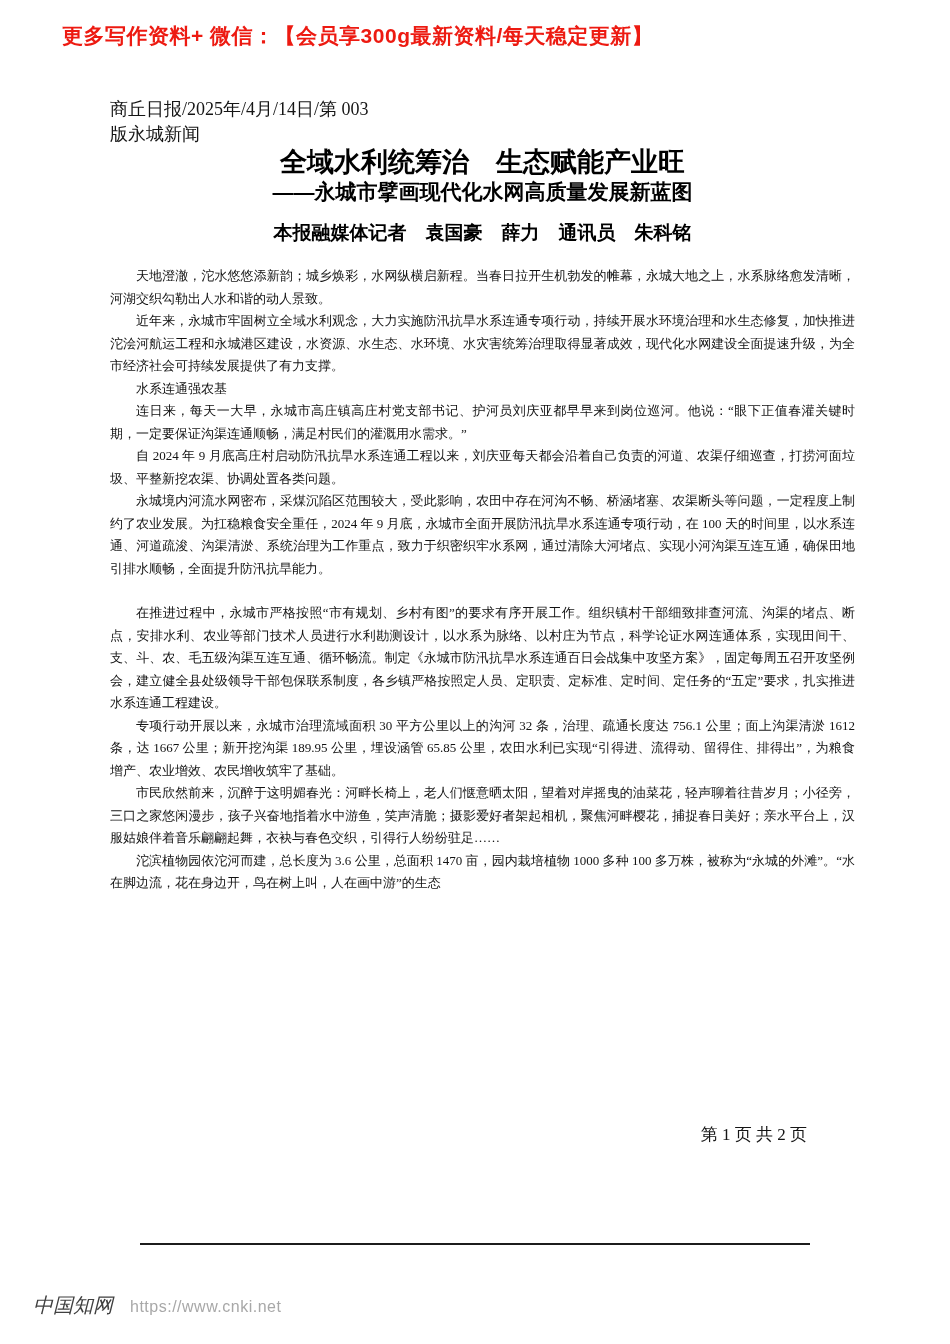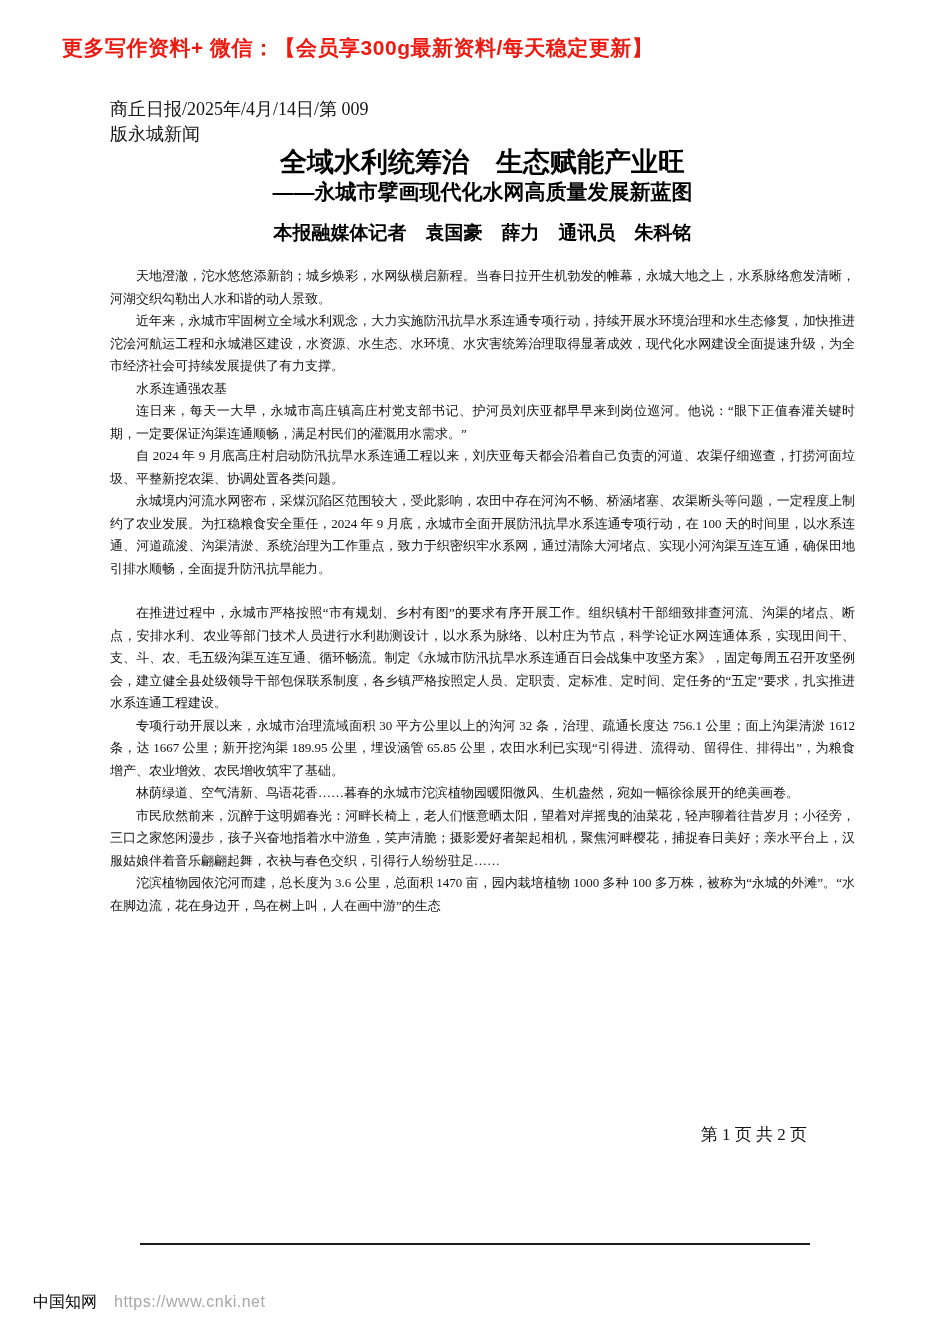--- a/index.html
+++ b/index.html
@@ -5,21 +5,21 @@
   html,body{margin:0;padding:0;}
   body{
     width:950px;height:1344px;
     background:#ffffff;
     position:relative;
     font-family:"Liberation Serif",serif;
     color:#111;
     overflow:hidden;
   }
   .promo-banner{
-    position:absolute;left:62px;top:34px;
+    position:absolute;left:62px;top:22px;
     font-family:"Liberation Sans",sans-serif;
     font-weight:bold;font-size:21px;letter-spacing:0.5px;
     color:#ed1a11;white-space:nowrap;
   }
   .doc{
     position:absolute;left:110px;top:97px;width:745px;
   }
   .source-info{font-size:18px;line-height:25px;color:#151515;}
   .article-title{
     text-align:center;font-weight:bold;color:#000;
@@ -48,47 +48,46 @@
   }
   .divider{
     position:absolute;left:140px;top:1243px;width:670px;height:2px;
     background:#1c1c1c;
   }
   .cnki-footer{
     position:absolute;left:33px;top:1292px;
     display:flex;align-items:baseline;gap:17px;
     font-family:"Liberation Sans",sans-serif;
   }
-  .cnki-brand{font-size:16px;color:#000000;}
+  .cnki-brand{font-size:20px;color:#404040;font-style:italic;}
   .cnki-url{font-size:16px;color:#a8a8a8;letter-spacing:0.5px;}
 </style>
 </head>
 <body>
 
 <div class="promo-banner">更多写作资料+ 微信：【会员享300g最新资料/每天稳定更新】</div>
 
 <div class="doc">
   <div class="source-info">
-    <div>商丘日报/2025年/4月/14日/第 009</div>
+    <div>商丘日报/2025年/4月/14日/第 003</div>
     <div>版永城新闻</div>
   </div>
   <div class="article-title">全域水利统筹治　生态赋能产业旺</div>
   <div class="article-subtitle">——永城市擘画现代化水网高质量发展新蓝图</div>
   <div class="byline">本报融媒体记者　袁国豪　薛力　通讯员　朱科铭</div>
   <div class="body-text">
       <div class="para">天地澄澈，沱水悠悠添新韵；城乡焕彩，水网纵横启新程。当春日拉开生机勃发的帷幕，永城大地之上，水系脉络愈发清晰，河湖交织勾勒出人水和谐的动人景致。</div>
       <div class="para">近年来，永城市牢固树立全域水利观念，大力实施防汛抗旱水系连通专项行动，持续开展水环境治理和水生态修复，加快推进沱浍河航运工程和永城港区建设，水资源、水生态、水环境、水灾害统筹治理取得显著成效，现代化水网建设全面提速升级，为全市经济社会可持续发展提供了有力支撑。</div>
       <div class="subhead">水系连通强农基</div>
       <div class="para">连日来，每天一大早，永城市高庄镇高庄村党支部书记、护河员刘庆亚都早早来到岗位巡河。他说：“眼下正值春灌关键时期，一定要保证沟渠连通顺畅，满足村民们的灌溉用水需求。”</div>
       <div class="para">自 2024 年 9 月底高庄村启动防汛抗旱水系连通工程以来，刘庆亚每天都会沿着自己负责的河道、农渠仔细巡查，打捞河面垃圾、平整新挖农渠、协调处置各类问题。</div>
       <div class="para">永城境内河流水网密布，采煤沉陷区范围较大，受此影响，农田中存在河沟不畅、桥涵堵塞、农渠断头等问题，一定程度上制约了农业发展。为扛稳粮食安全重任，2024 年 9 月底，永城市全面开展防汛抗旱水系连通专项行动，在 100 天的时间里，以水系连通、河道疏浚、沟渠清淤、系统治理为工作重点，致力于织密织牢水系网，通过清除大河堵点、实现小河沟渠互连互通，确保田地引排水顺畅，全面提升防汛抗旱能力。</div>
       <div class="spacer"></div>
       <div class="para">在推进过程中，永城市严格按照“市有规划、乡村有图”的要求有序开展工作。组织镇村干部细致排查河流、沟渠的堵点、断点，安排水利、农业等部门技术人员进行水利勘测设计，以水系为脉络、以村庄为节点，科学论证水网连通体系，实现田间干、支、斗、农、毛五级沟渠互连互通、循环畅流。制定《永城市防汛抗旱水系连通百日会战集中攻坚方案》，固定每周五召开攻坚例会，建立健全县处级领导干部包保联系制度，各乡镇严格按照定人员、定职责、定标准、定时间、定任务的“五定”要求，扎实推进水系连通工程建设。</div>
       <div class="para">专项行动开展以来，永城市治理流域面积 30 平方公里以上的沟河 32 条，治理、疏通长度达 756.1 公里；面上沟渠清淤 1612 条，达 1667 公里；新开挖沟渠 189.95 公里，埋设涵管 65.85 公里，农田水利已实现“引得进、流得动、留得住、排得出”，为粮食增产、农业增效、农民增收筑牢了基础。</div>
-      <div class="para">林荫绿道、空气清新、鸟语花香……暮春的永城市沱滨植物园暖阳微风、生机盎然，宛如一幅徐徐展开的绝美画卷。</div>
       <div class="para">市民欣然前来，沉醉于这明媚春光：河畔长椅上，老人们惬意晒太阳，望着对岸摇曳的油菜花，轻声聊着往昔岁月；小径旁，三口之家悠闲漫步，孩子兴奋地指着水中游鱼，笑声清脆；摄影爱好者架起相机，聚焦河畔樱花，捕捉春日美好；亲水平台上，汉服姑娘伴着音乐翩翩起舞，衣袂与春色交织，引得行人纷纷驻足……</div>
       <div class="para">沱滨植物园依沱河而建，总长度为 3.6 公里，总面积 1470 亩，园内栽培植物 1000 多种 100 多万株，被称为“永城的外滩”。“水在脚边流，花在身边开，鸟在树上叫，人在画中游”的生态</div>
     </div>
 </div>
 
 <div class="page-number">第 1 页 共 2 页</div>
 
 <div class="divider"></div>
 
 <div class="cnki-footer">

